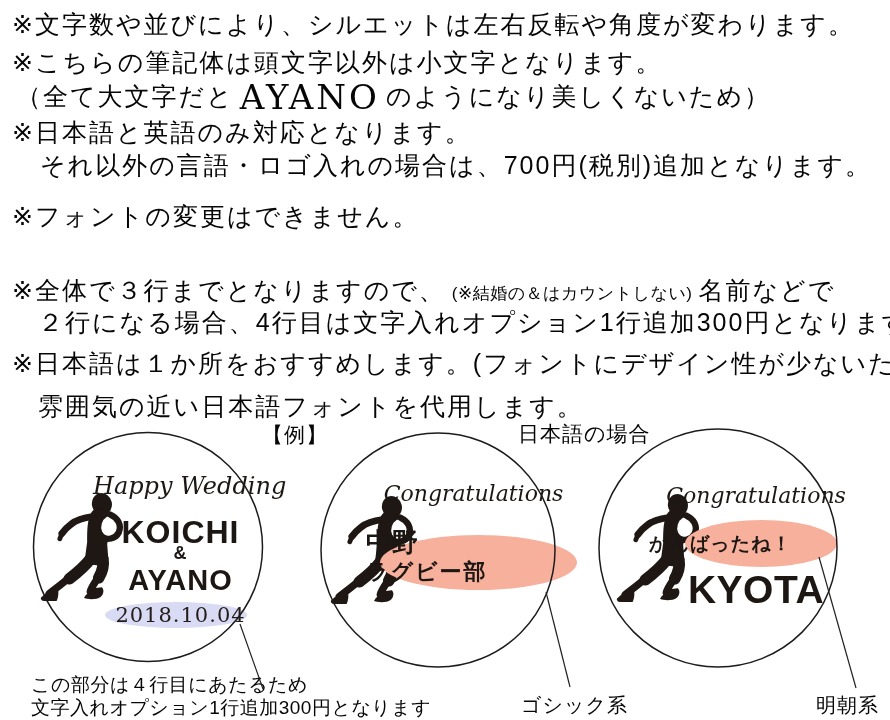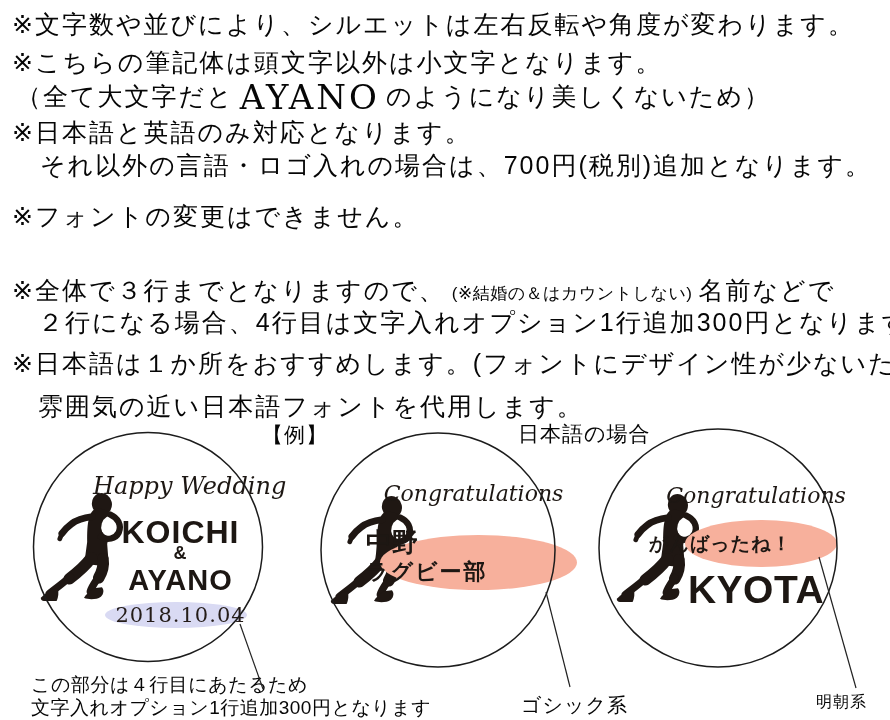--- a/index.html
+++ b/index.html
@@ -125,21 +125,21 @@
     </svg>
     <div class="script-line" style="left:50px;top:54px;width:214px;font-size:22px">Congratulations</div>
     <div class="highlight-ellipse" style="left: 86px; top: 91px; width: 152px; height: 47px; background-color: rgb(247, 176, 156);"></div>
     <div class="jp-mincho" style="left:50px;top:102px;width:214px;font-size:19px;letter-spacing:1px">がんばったね！</div>
     <div class="block-name" style="left:50px;top:139px;width:214px;font-size:39px;letter-spacing:0.5px">KYOTA</div>
   </div>
 
   <div class="footnote" style="left:10px;top:672px">この部分は４行目にあたるため</div>
   <div class="footnote" style="left:10px;top:695px">文字入れオプション1行追加300円となります</div>
   <div class="caption" style="left:521px;top:692px;font-size:20px">ゴシック系</div>
-  <div class="caption" style="left:816px;top:692px;font-size:16px">明朝系</div>
+  <div class="caption" style="left:816px;top:692px;font-size:20px">明朝系</div>
 
   <svg class="overlay" width="890" height="720" viewBox="0 0 890 720">
     <circle cx="148" cy="547" r="114.5" fill="none" stroke="#1c1c1c" stroke-width="1.5"></circle>
     <circle cx="438" cy="550" r="117" fill="none" stroke="#1c1c1c" stroke-width="1.5"></circle>
     <circle cx="718" cy="548" r="119" fill="none" stroke="#1c1c1c" stroke-width="1.5"></circle>
     <line x1="240" y1="624" x2="263" y2="689" stroke="#222" stroke-width="1.2"></line>
     <line x1="546" y1="592" x2="570" y2="687" stroke="#222" stroke-width="1.2"></line>
     <line x1="819" y1="557" x2="856" y2="688" stroke="#222" stroke-width="1.2"></line>
   </svg>
 

